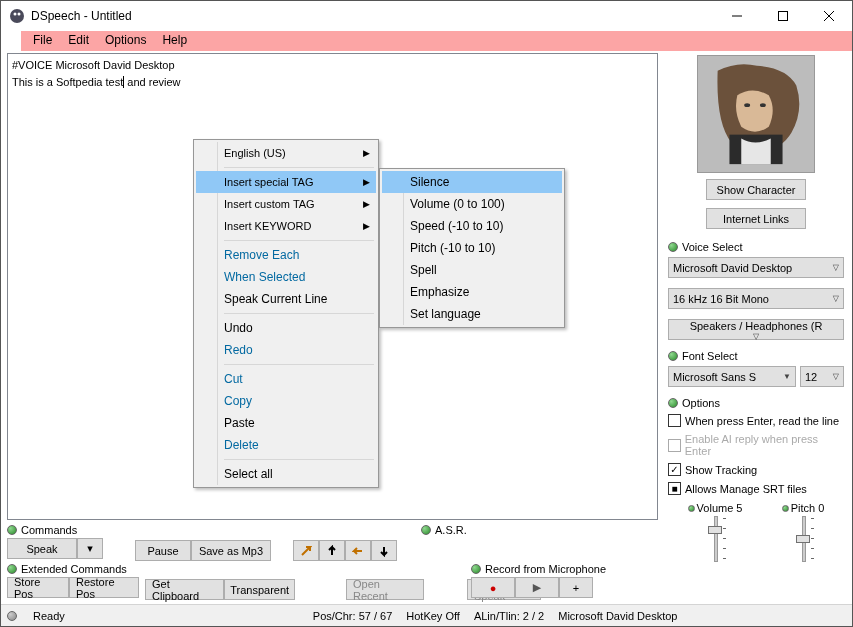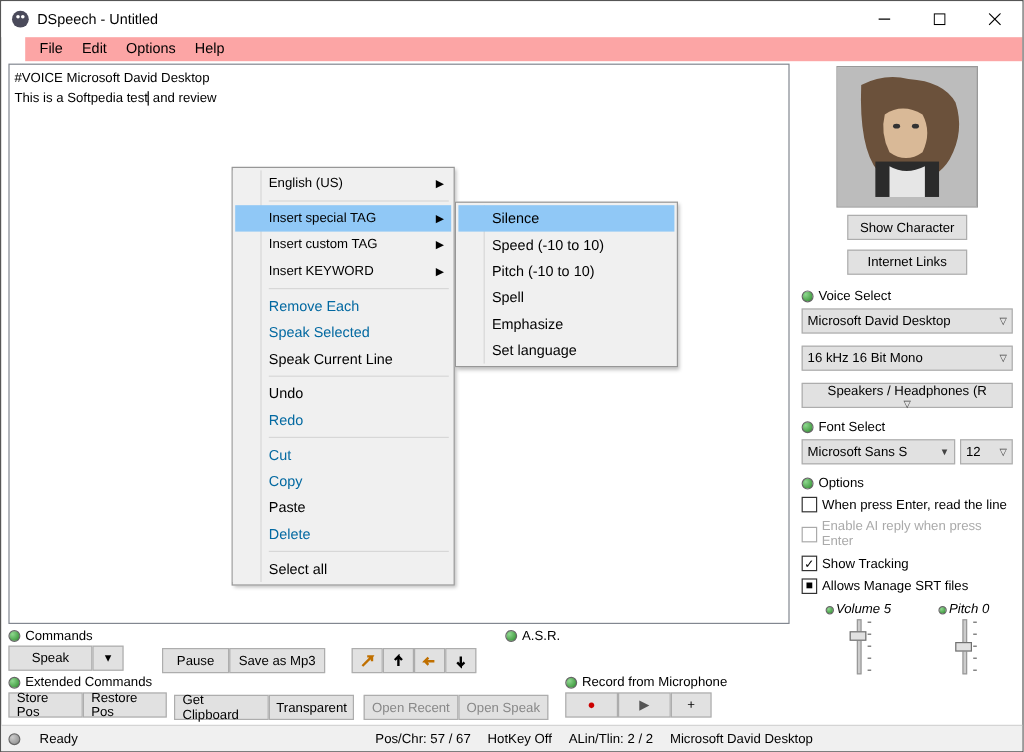--- a/index.html
+++ b/index.html
@@ -19,37 +19,37 @@
 .text-area { flex: 1; border: 1px solid #828790; background: #fff; padding: 3px 4px; font-size: 14px; line-height: 17px; color: #000; overflow: hidden; }
 .text-area .line { white-space: pre; }
 .caret { border-right: 1px solid #000; }
 
 .btn-groups { display: flex; flex-wrap: wrap; column-gap: 8px; row-gap: 2px; margin-top: 4px; }
 .group { }
 .group-label { display: flex; align-items: center; gap: 4px; margin-bottom: 2px; }
 .bullet-icon { width: 10px; height: 10px; border-radius: 50%; background: radial-gradient(circle at 30% 30%, #8fd88f, #2a8a2a); border: 1px solid #666; }
 .btn-row { display: flex; gap: 0; }
 .win-button { height: 21px; min-width: 56px; padding: 0 6px; background: #e1e1e1; border: 1px solid #adadad; display: flex; align-items: center; justify-content: center; font-size: 11px; cursor: default; }
-.win-button.disabled { color: #888; }
+.win-button.disabled { color: #888; margin-left: 43px; }
 .icon-btn { min-width: 26px; padding: 0; }
 
 .right-pane { width: 188px; padding: 4px 8px 4px 4px; display: flex; flex-direction: column; gap: 4px; }
 .avatar { width: 118px; height: 118px; margin: 0 auto; border: 1px solid #999; background: linear-gradient(135deg, #c9c9c9 0%, #9a9a9a 40%, #6a6a6a 100%); display: flex; align-items: center; justify-content: center; }
 .avatar svg { width: 100%; height: 100%; }
 .center-btn { margin: 2px auto; }
 
 .section-label { display: flex; align-items: center; gap: 4px; margin-top: 6px; }
 .win-select { height: 21px; border: 1px solid #adadad; background: #e1e1e1; display: flex; align-items: center; justify-content: space-between; padding: 0 4px; font-size: 11px; }
 .win-select .chev { font-size: 8px; color: #444; }
 
 .check-row { display: flex; align-items: center; gap: 4px; font-size: 10px; margin: 1px 0; }
 .check-box { width: 13px; height: 13px; border: 1px solid #333; background: #fff; display: flex; align-items: center; justify-content: center; font-size: 10px; }
 .check-box.disabled { border-color: #aaa; }
 
-.sliders { display: flex; justify-content: space-around; margin-top: 2px; font-style: italic; }
+.sliders { display: flex; justify-content: space-around; margin-top: 2px; }
 .slider-col { display: flex; flex-direction: column; align-items: center; gap: 2px; }
 .slider-label { font-size: 10px; display: flex; align-items: center; gap: 2px; }
 .slider-track { width: 14px; height: 46px; position: relative; }
 .slider-track::before { content: ""; position: absolute; left: 6px; top: 0; bottom: 0; width: 2px; background: #ccc; border: 1px solid #999; }
 .slider-thumb { position: absolute; left: 0; width: 14px; height: 8px; background: #e1e1e1; border: 1px solid #707070; top: 10px; }
 .slider-ticks { position: absolute; right: -4px; top: 0; bottom: 0; width: 4px; }
 .slider-tick { position: absolute; width: 3px; height: 1px; background: #666; right: 0; }
 
 .statusbar { height: 22px; border-top: 1px solid #d4d4d4; background: #f0f0f0; display: flex; align-items: center; padding: 0 6px; gap: 14px; font-size: 11px; }
 .status-icon { width: 10px; height: 10px; border-radius: 50%; background: radial-gradient(circle at 30% 30%, #ccc, #888); border: 1px solid #666; margin-right: 2px; }
@@ -331,35 +331,36 @@
   <div class="cm-item">
       <span>Insert custom TAG</span>
       <span class="arrow">▶</span>
     </div>
   <div class="cm-item">
       <span>Insert KEYWORD</span>
       <span class="arrow">▶</span>
     </div>
   <div class="cm-sep"></div>
   <div class="cm-item disabled">Remove Each</div>
-  <div class="cm-item disabled">Speak Selected</div>
+  <div class="cm-item disabled">When Selected</div>
   <div class="cm-item">Speak Current Line</div>
   <div class="cm-sep"></div>
   <div class="cm-item">Undo</div>
   <div class="cm-item disabled">Redo</div>
   <div class="cm-sep"></div>
   <div class="cm-item disabled">Cut</div>
   <div class="cm-item disabled">Copy</div>
   <div class="cm-item">Paste</div>
   <div class="cm-item disabled">Delete</div>
   <div class="cm-sep"></div>
   <div class="cm-item">Select all</div>
 </div>
 
 <div class="context-menu" style="left:378px; top:167px; width:186px;">
   <div class="cm-gutter"></div>
   <div class="cm-item highlight">Silence</div>
+  <div class="cm-item">Volume (0 to 100)</div>
   <div class="cm-item">Speed (-10 to 10)</div>
   <div class="cm-item">Pitch (-10 to 10)</div>
   <div class="cm-item">Spell</div>
   <div class="cm-item">Emphasize</div>
   <div class="cm-item">Set language</div>
 </div>
 
 </body></html>

